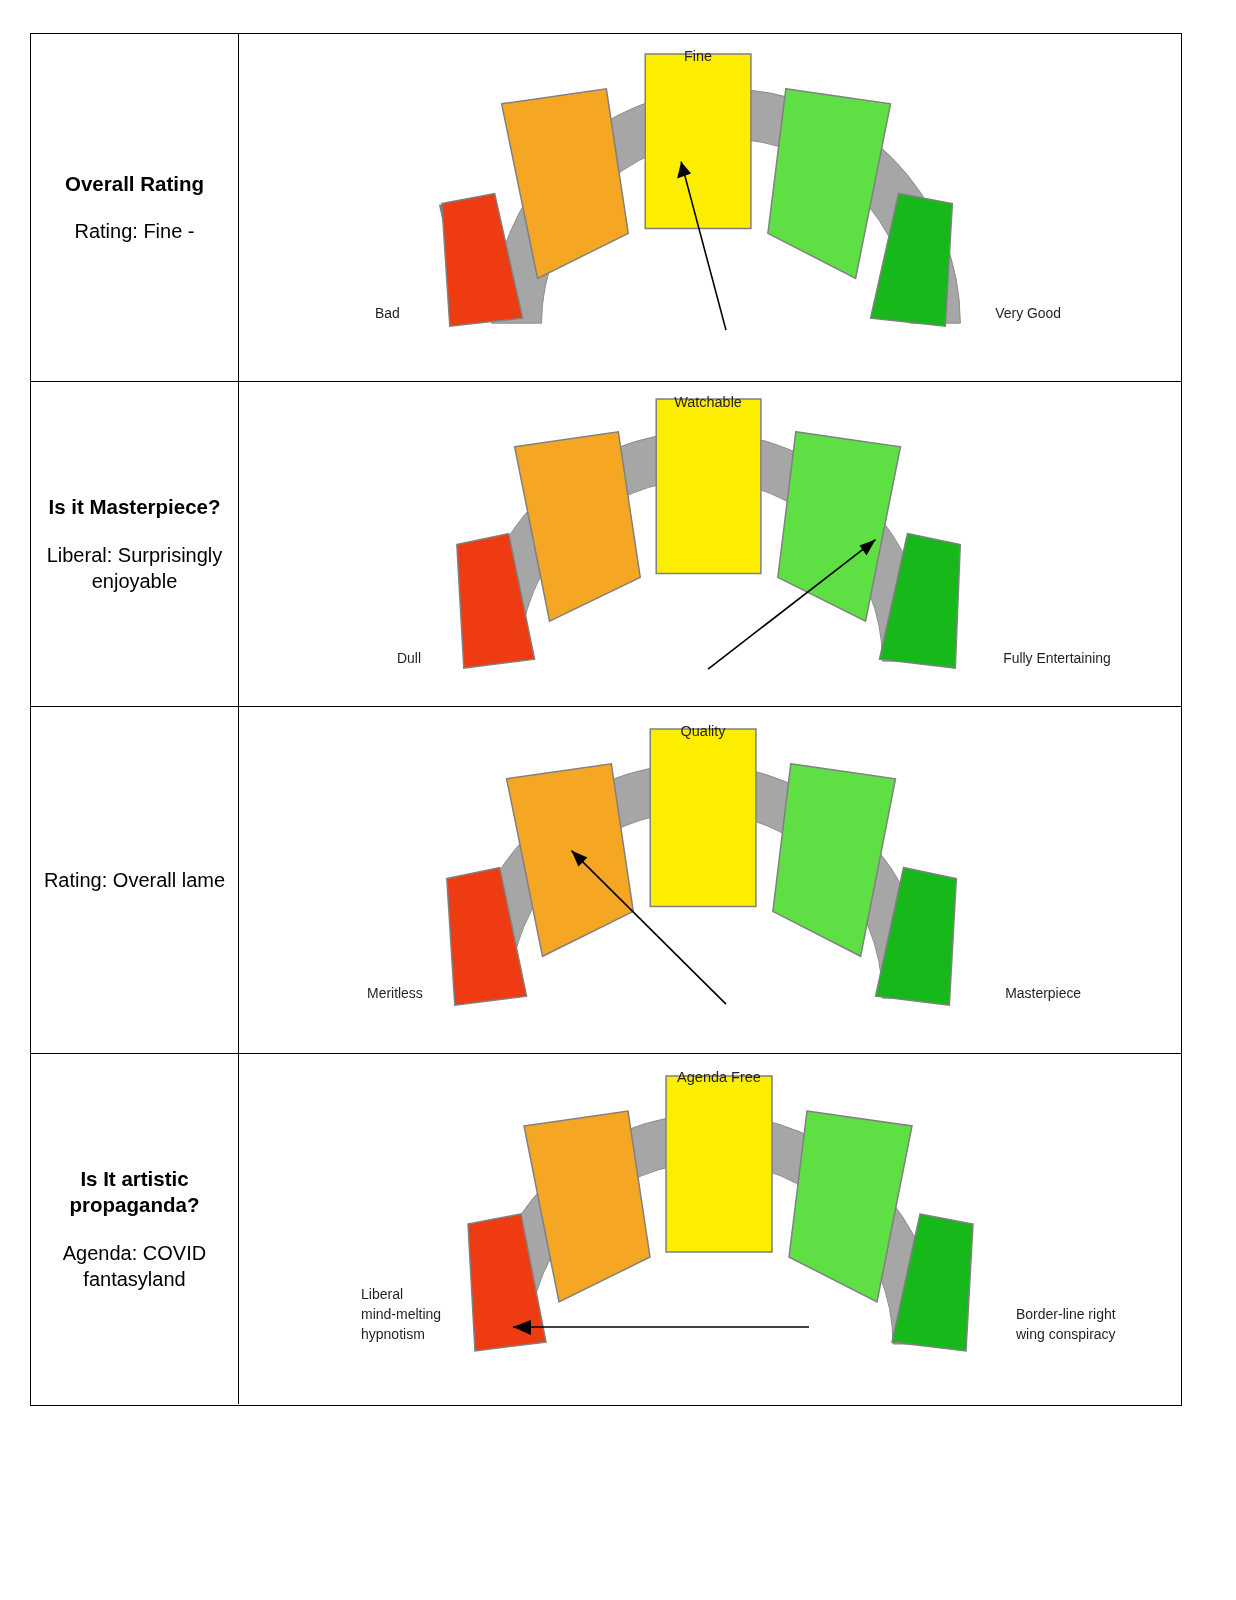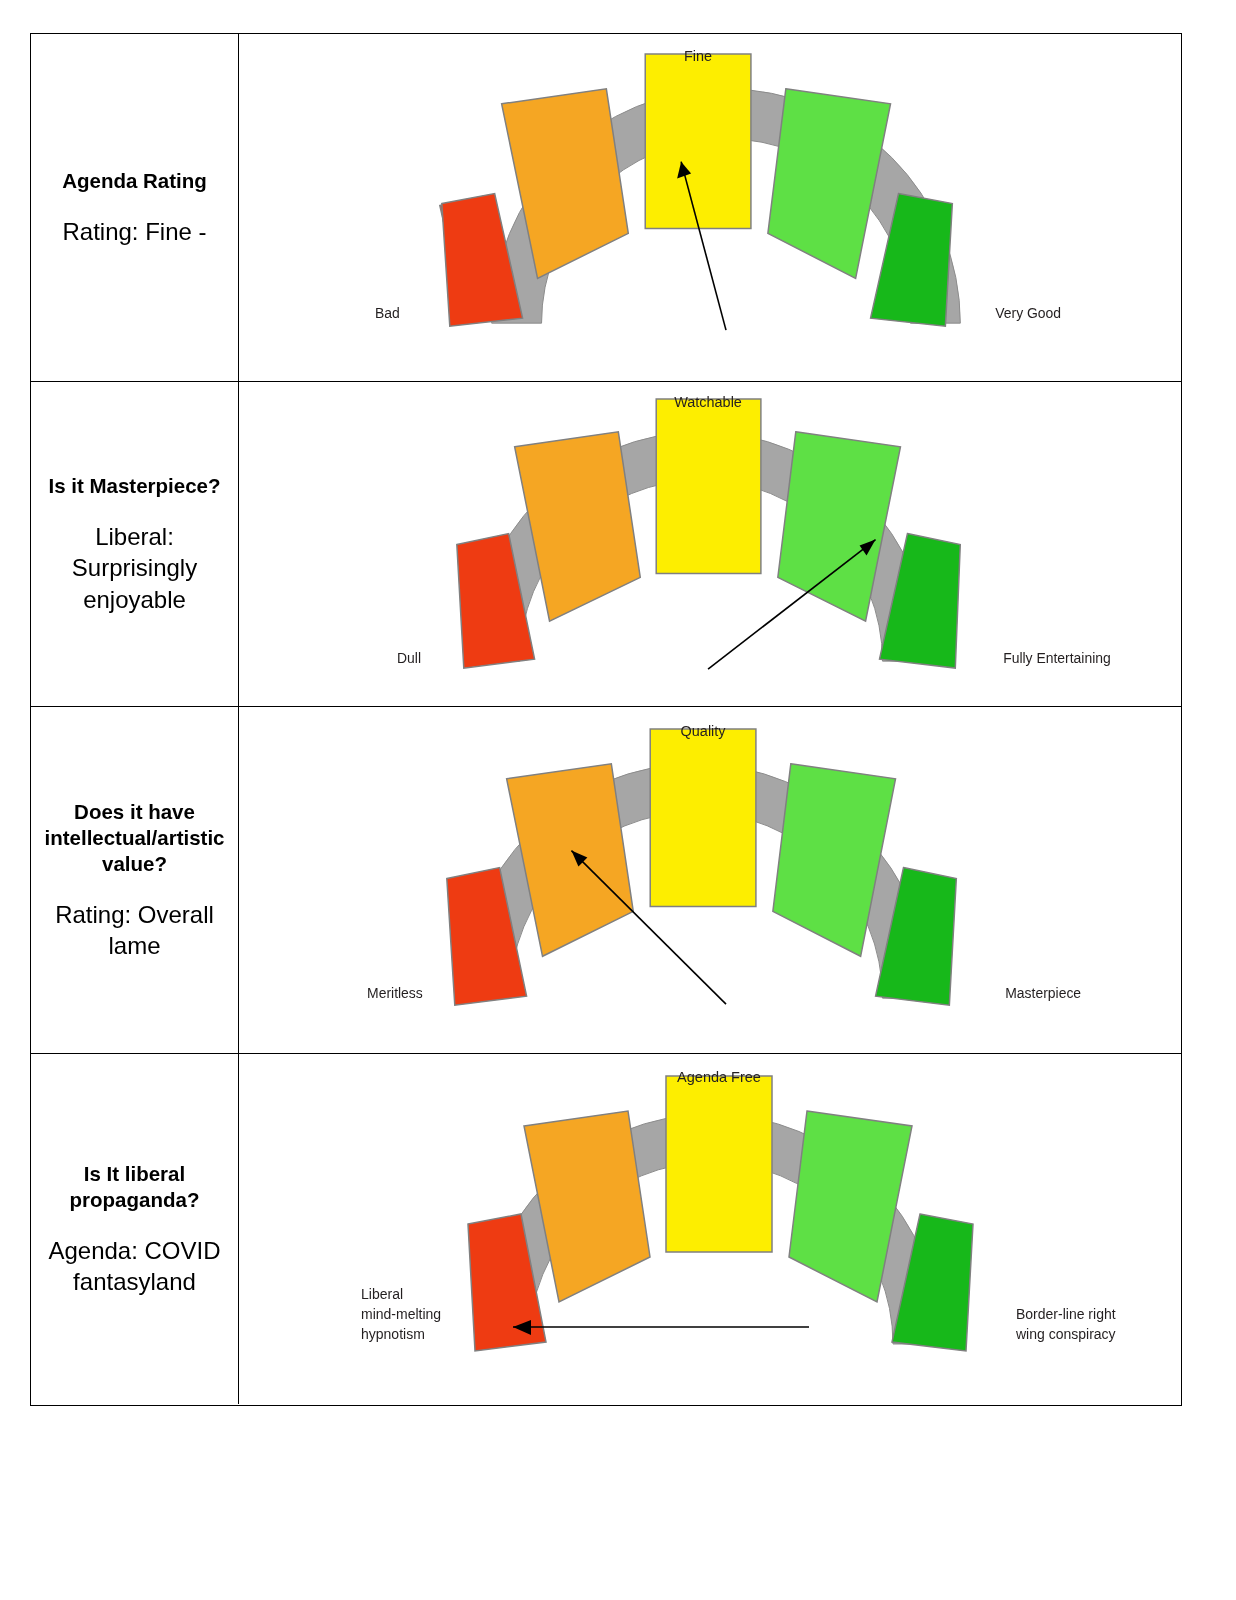--- a/index.html
+++ b/index.html
@@ -47,21 +47,21 @@
     text-align: center;
     padding: 4px 8px;
   }
   .q-title {
     font-size: 20.5px;
     font-weight: bold;
     line-height: 1.26;
     margin-bottom: 22px;
   }
   .q-rating {
-    font-size: 24px;
+    font-size: 20px;
     line-height: 1.3;
   }
   .gauge-cell {
     flex: 1;
     position: relative;
     box-sizing: border-box;
   }
   .gauge-wrap {
     position: absolute;
     left: 16px;
@@ -77,21 +77,21 @@
   }
   .gtext-top { font-size: 14.5px; }
 </style>
 </head>
 <body>
 
 <div class="sheet">
 
   <div class="row row-0">
     <div class="label-cell">
-      <div class="q-title">Agenda Rating</div>
+      <div class="q-title">Overall Rating</div>
       <div class="q-rating">Rating: Fine -</div>
     </div>
     <div class="gauge-cell">
       <div class="gauge-wrap">
         <svg viewBox="0 0 940 348" preserveAspectRatio="xMidYMid meet">
 
           <path d="M 210 290 A 235 235 0 0 1 680 290 L 630 290 A 185 185 0 0 0 260 290 Z" fill="#a6a6a6" stroke="#8c8c8c" stroke-width="1" transform="translate(25,0)"></path>
 
           <g>
             <polygon points="183,172 230,162 250,285 210,290" fill="#ee3b12" stroke="#808080" stroke-width="1.5" transform="translate(0,0)"></polygon>
@@ -153,21 +153,20 @@
           <text class="gtext gtext-top" x="452" y="25" text-anchor="middle">Watchable</text>
           <text class="gtext" x="140" y="282" text-anchor="start">Dull</text>
           <text class="gtext" x="748" y="282" text-anchor="start">Fully Entertaining</text>
         </svg>
       </div>
     </div>
   </div>
 
   <div class="row row-2">
     <div class="label-cell">
-      <div class="q-title">Does it have intellectual/artistic value?</div>
       <div class="q-rating">Rating: Overall lame</div>
     </div>
     <div class="gauge-cell">
       <div class="gauge-wrap">
         <svg viewBox="0 0 940 347" preserveAspectRatio="xMidYMid meet">
           <path d="M 205 292 A 235 235 0 0 1 675 292 L 627 292 A 187 187 0 0 0 253 292 Z" fill="#a6a6a6" stroke="#8c8c8c" stroke-width="1"></path>
           <g>
             <polygon points="190,172 243,161 270,290 198,299" fill="#ee3b12" stroke="#808080" stroke-width="1.5"></polygon>
           </g>
           <g>
@@ -189,21 +188,21 @@
           <text class="gtext gtext-top" x="447" y="29" text-anchor="middle">Quality</text>
           <text class="gtext" x="110" y="292" text-anchor="start">Meritless</text>
           <text class="gtext" x="750" y="292" text-anchor="start">Masterpiece</text>
         </svg>
       </div>
     </div>
   </div>
 
   <div class="row row-3">
     <div class="label-cell">
-      <div class="q-title">Is It liberal propaganda?</div>
+      <div class="q-title">Is It artistic propaganda?</div>
       <div class="q-rating">Agenda: COVID fantasyland</div>
     </div>
     <div class="gauge-cell">
       <div class="gauge-wrap">
         <svg viewBox="0 0 940 350" preserveAspectRatio="xMidYMid meet">
           <path d="M 225 290 A 230 230 0 0 1 685 290 L 637 290 A 182 182 0 0 0 273 290 Z" fill="#a6a6a6" stroke="#8c8c8c" stroke-width="1"></path>
           <g>
             <polygon points="212,170 265,160 290,288 219,297" fill="#ee3b12" stroke="#808080" stroke-width="1.5"></polygon>
           </g>
           <g>

